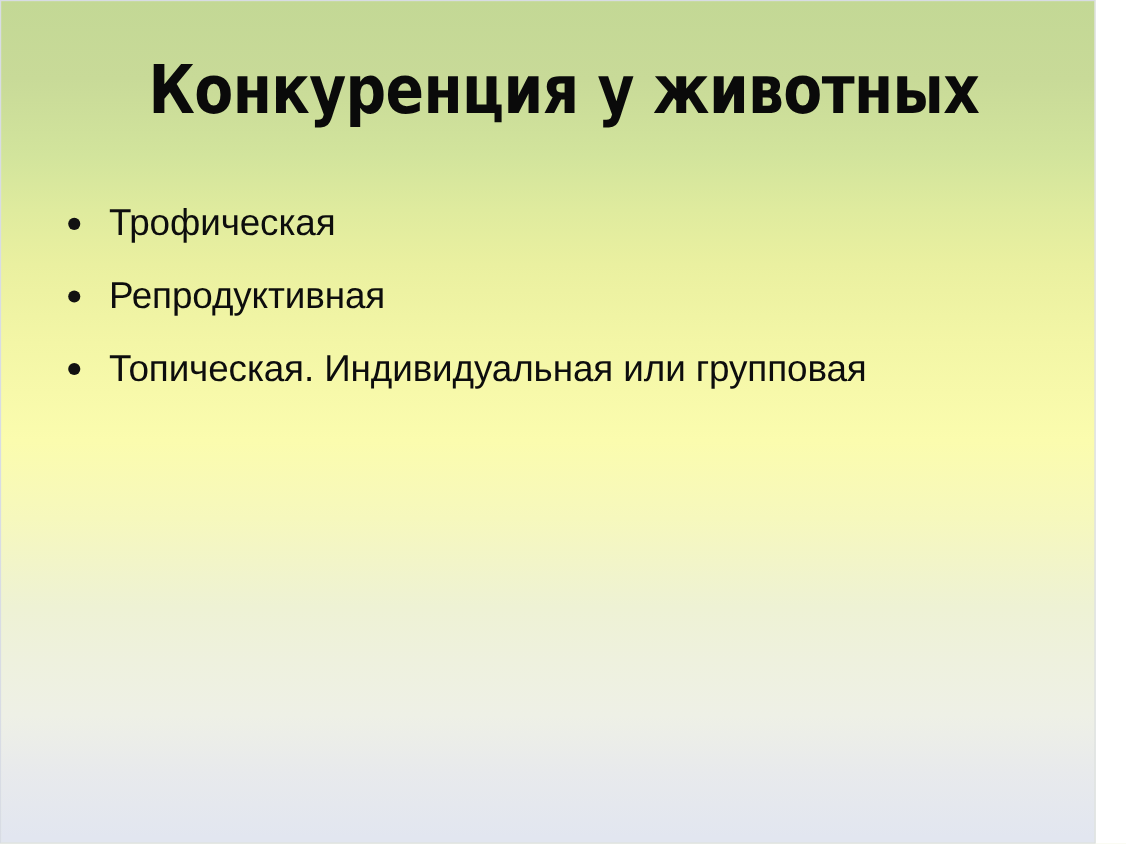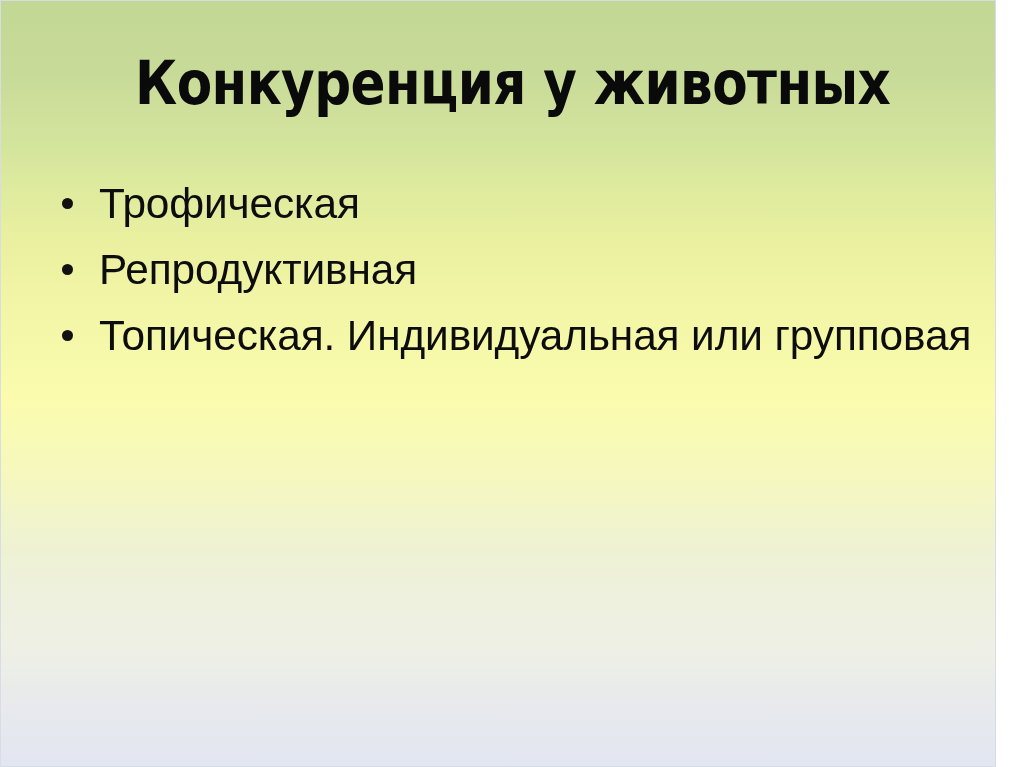--- a/index.html
+++ b/index.html
@@ -80,21 +80,21 @@
     list-style: none;
     margin: 0;
     padding: 0;
   }
 
   .bullet-item {
     position: relative;
     margin: 0 0 22px 0;
     padding-left: 46px;
     min-height: 44px;
-    font-size: 43px;
+    font-size: 34px;
     line-height: 44px;
     font-weight: 400;
     color: #0d0d0d;
     white-space: nowrap;
     letter-spacing: -0.1px;
     text-decoration: underline;
   }
 
   .bullet-item:last-child {
     margin-bottom: 0;

